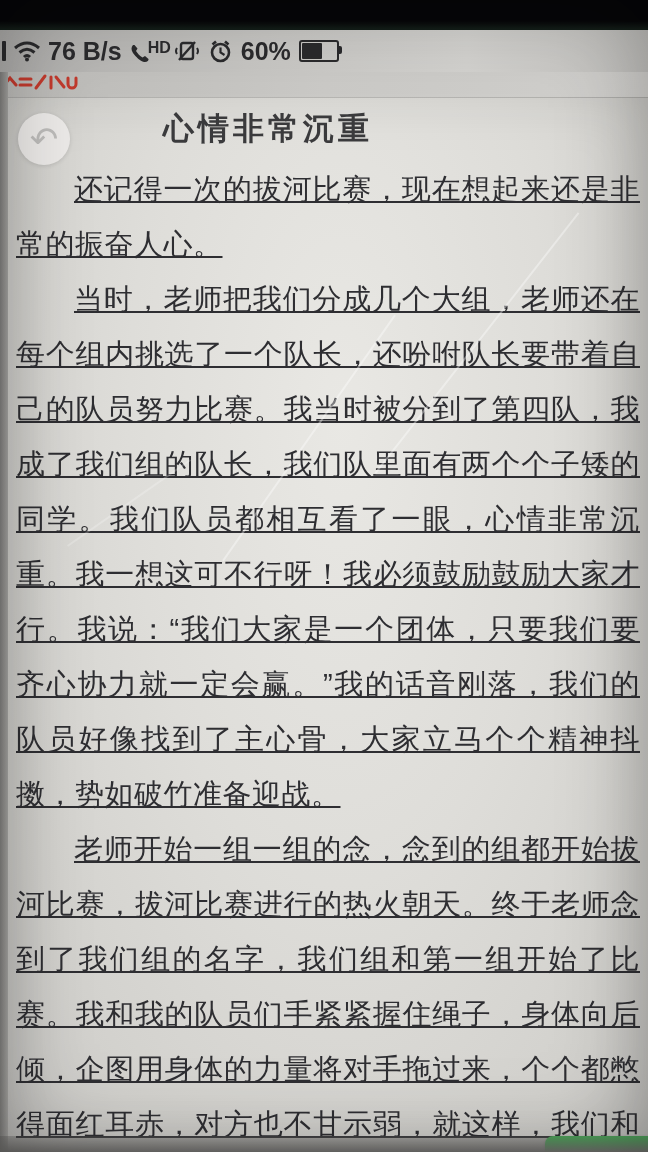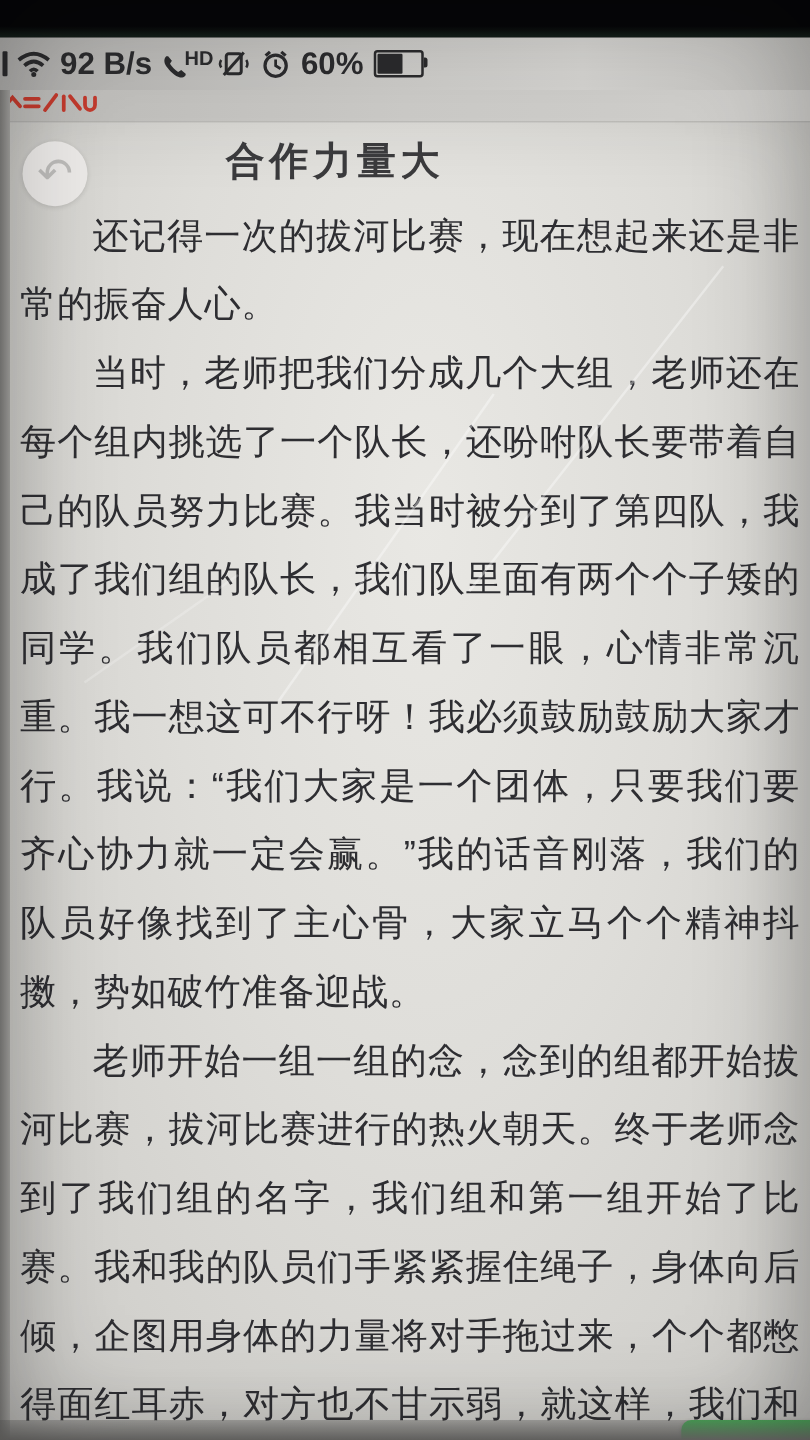--- a/index.html
+++ b/index.html
@@ -32,21 +32,21 @@
         border-top:1px solid rgba(0,0,0,.15);
         box-shadow:inset 0 0 60px rgba(0,0,0,.10);}
   .page-title{margin:10px 120px 0 0;text-align:center;font-size:31px;font-weight:bold;
               color:#3a3a3c;letter-spacing:4px;}
   .back-fab{position:absolute;left:10px;top:15px;width:52px;height:52px;border-radius:50%;
             background:#eceae8;box-shadow:0 1px 4px rgba(0,0,0,.12);
             display:flex;align-items:center;justify-content:center;
             color:#bdbcba;font-size:34px;line-height:1;}
   .body-text{padding:12px 8px 0 8px;color:#2e2e32;font-size:29px;line-height:55px;
              text-align:justify;letter-spacing:.5px;}
-  .body-text p{margin:0;text-indent:2em;}
+  .body-text p{margin:0;text-indent:2em;text-decoration:underline;}
   
   .watermark{position:absolute;left:55px;top:990px;color:rgba(255,255,255,.93);
              font-size:28px;letter-spacing:.5px;text-shadow:0 1px 5px rgba(0,0,0,.28);}
   
   .green-btn{position:absolute;left:537px;top:1038px;width:120px;height:40px;border-radius:8px;
              background:linear-gradient(180deg,#47ca5b,#35b349);box-shadow:0 1px 3px rgba(0,0,0,.25);}
   
   .scratch{position:absolute;background:rgba(255,255,255,.38);width:2px;pointer-events:none;}
   .s1{height:330px;left:468px;top:80px;transform:rotate(38deg);}
   .s2{height:300px;left:300px;top:190px;transform:rotate(35deg);}
@@ -70,21 +70,21 @@
     <div class="sb-left">
       <span class="sigbar"></span>
       <span>
         <svg class="icon-svg" width="28" height="24" viewBox="0 0 28 24">
           <path d="M2 9 q12 -10 24 0" fill="none" stroke="#2b2b2d" stroke-width="3"></path>
           <path d="M6.5 13.5 q7.5 -6.5 15 0" fill="none" stroke="#2b2b2d" stroke-width="3"></path>
           <path d="M11 18 q3 -3 6 0" fill="none" stroke="#2b2b2d" stroke-width="3"></path>
           <circle cx="14" cy="20.5" r="2" fill="#2b2b2d"></circle>
         </svg>
       </span>
-      <span class="sb-text">92 B/s</span>
+      <span class="sb-text">76 B/s</span>
       <span style="display:flex;align-items:flex-end;">
         <svg class="icon-svg" width="22" height="22" viewBox="0 0 22 22" style="margin-top:4px;">
           <path d="M4 3 C2 5 2 8 4 11 C7 15 11 19 15 20 C18 20.5 20 18.5 19.5 17 L16 14 L13.5 15.5 C11 14 8.5 11.5 7 9 L8.5 6.5 L5.5 3 Z" fill="#2b2b2d"></path>
         </svg>
         <span class="hd">HD</span>
       </span>
     </div>
     <div class="sb-right">
       <span>
         <svg class="icon-svg" width="26" height="24" viewBox="0 0 26 24">
@@ -122,21 +122,21 @@
           <path d="M66 6 v6 a4 4 0 0 0 8 0 v-6"></path>
         </g>
       </svg>
     </span>
   </div>
 
   <div class="page">
     <div class="back-fab">
       <span>↶</span>
     </div>
-    <h1 class="page-title">合作力量大</h1>
+    <h1 class="page-title">心情非常沉重</h1>
     <div class="body-text">
       <p>还记得一次的拔河比赛，现在想起来还是非常的振奋人心。</p>
       <p>当时，老师把我们分成几个大组，老师还在每个组内挑选了一个队长，还吩咐队长要带着自己的队员努力比赛。我当时被分到了第四队，我成了我们组的队长，我们队里面有两个个子矮的同学。我们队员都相互看了一眼，心情非常沉重。我一想这可不行呀！我必须鼓励鼓励大家才行。我说：“我们大家是一个团体，只要我们要齐心协力就一定会赢。”我的话音刚落，我们的队员好像找到了主心骨，大家立马个个精神抖擞，势如破竹准备迎战。</p>
       <p>老师开始一组一组的念，念到的组都开始拔河比赛，拔河比赛进行的热火朝天。终于老师念到了我们组的名字，我们组和第一组开始了比赛。我和我的队员们手紧紧握住绳子，身体向后倾，企图用身体的力量将对手拖过来，个个都憋得面红耳赤，对方也不甘示弱，就这样，我们和一组展开了你来我往的拉锯战。我们大家在最后的时刻真的叫心向一处想，力往一处使，在我们大家的齐心协力努力下，我们终于打败了第一组，我们大家都非常开心。</p>
 
     </div>
     <div class="green-btn"></div>
     <div class="scratch s1"></div>
     <div class="scratch s2"></div>
     <div class="scratch s3"></div>

